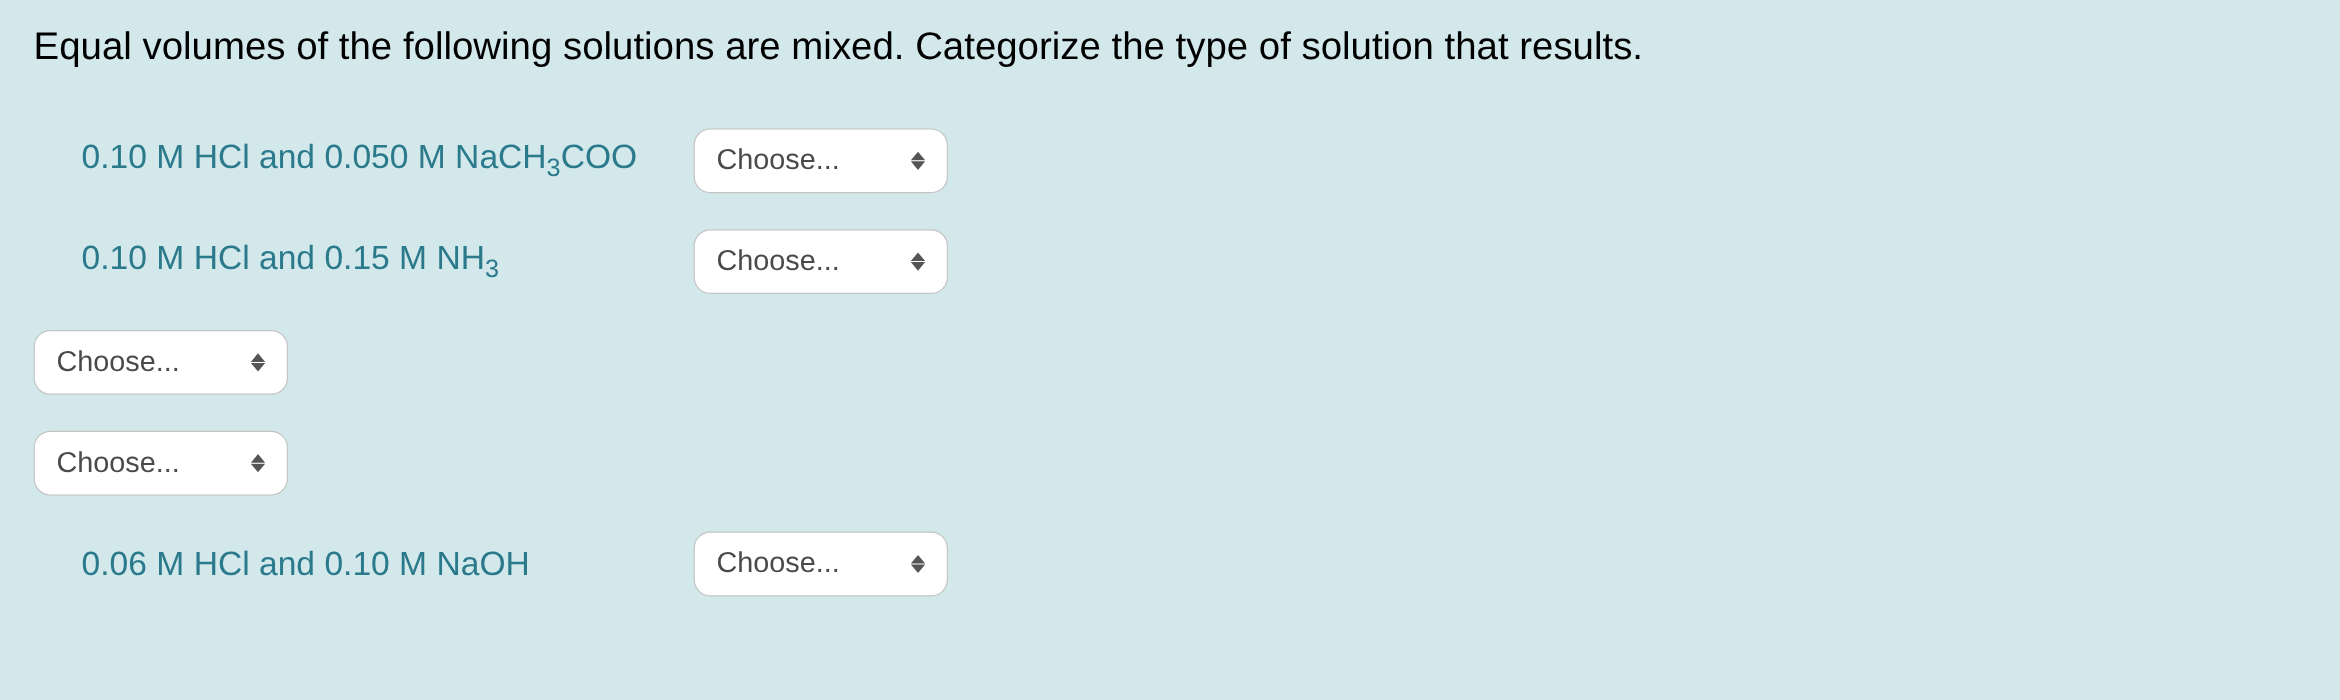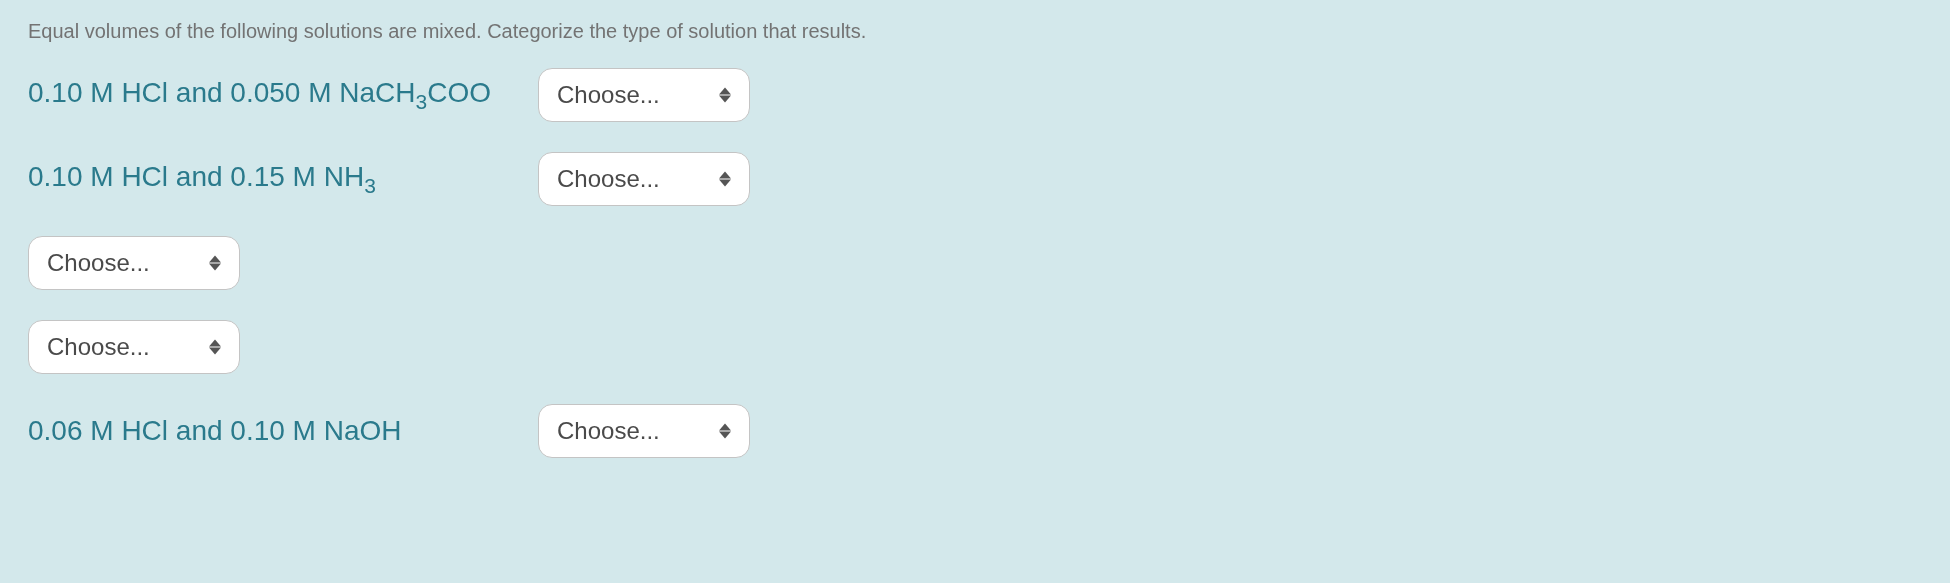--- a/index.html
+++ b/index.html
@@ -8,35 +8,36 @@
       box-sizing: border-box;
     }
     body {
       background-color: #d3e8eb;
       font-family: "Helvetica Neue", Helvetica, Arial, sans-serif;
       padding: 20px 28px;
       width: 1950px;
       height: 583px;
     }
     .question-text {
-      color: #737373;
-      font-size: 20px;
-      margin-bottom: 25px;
+      color: #000000;
+      font-size: 32px;
+      margin-bottom: 50px;
       font-weight: 400;
     }
     .row {
       display: flex;
       align-items: center;
       margin-bottom: 30px;
     }
     .label {
       color: #2a7a8c;
       font-size: 28px;
       width: 510px;
       font-weight: 400;
+      margin-left: 40px;
     }
     .label sub {
       font-size: 0.75em;
       vertical-align: sub;
     }
     .select-box {
       background-color: #ffffff;
       border: 1px solid #c4c4c4;
       border-radius: 14px;
       padding: 12px 18px;

